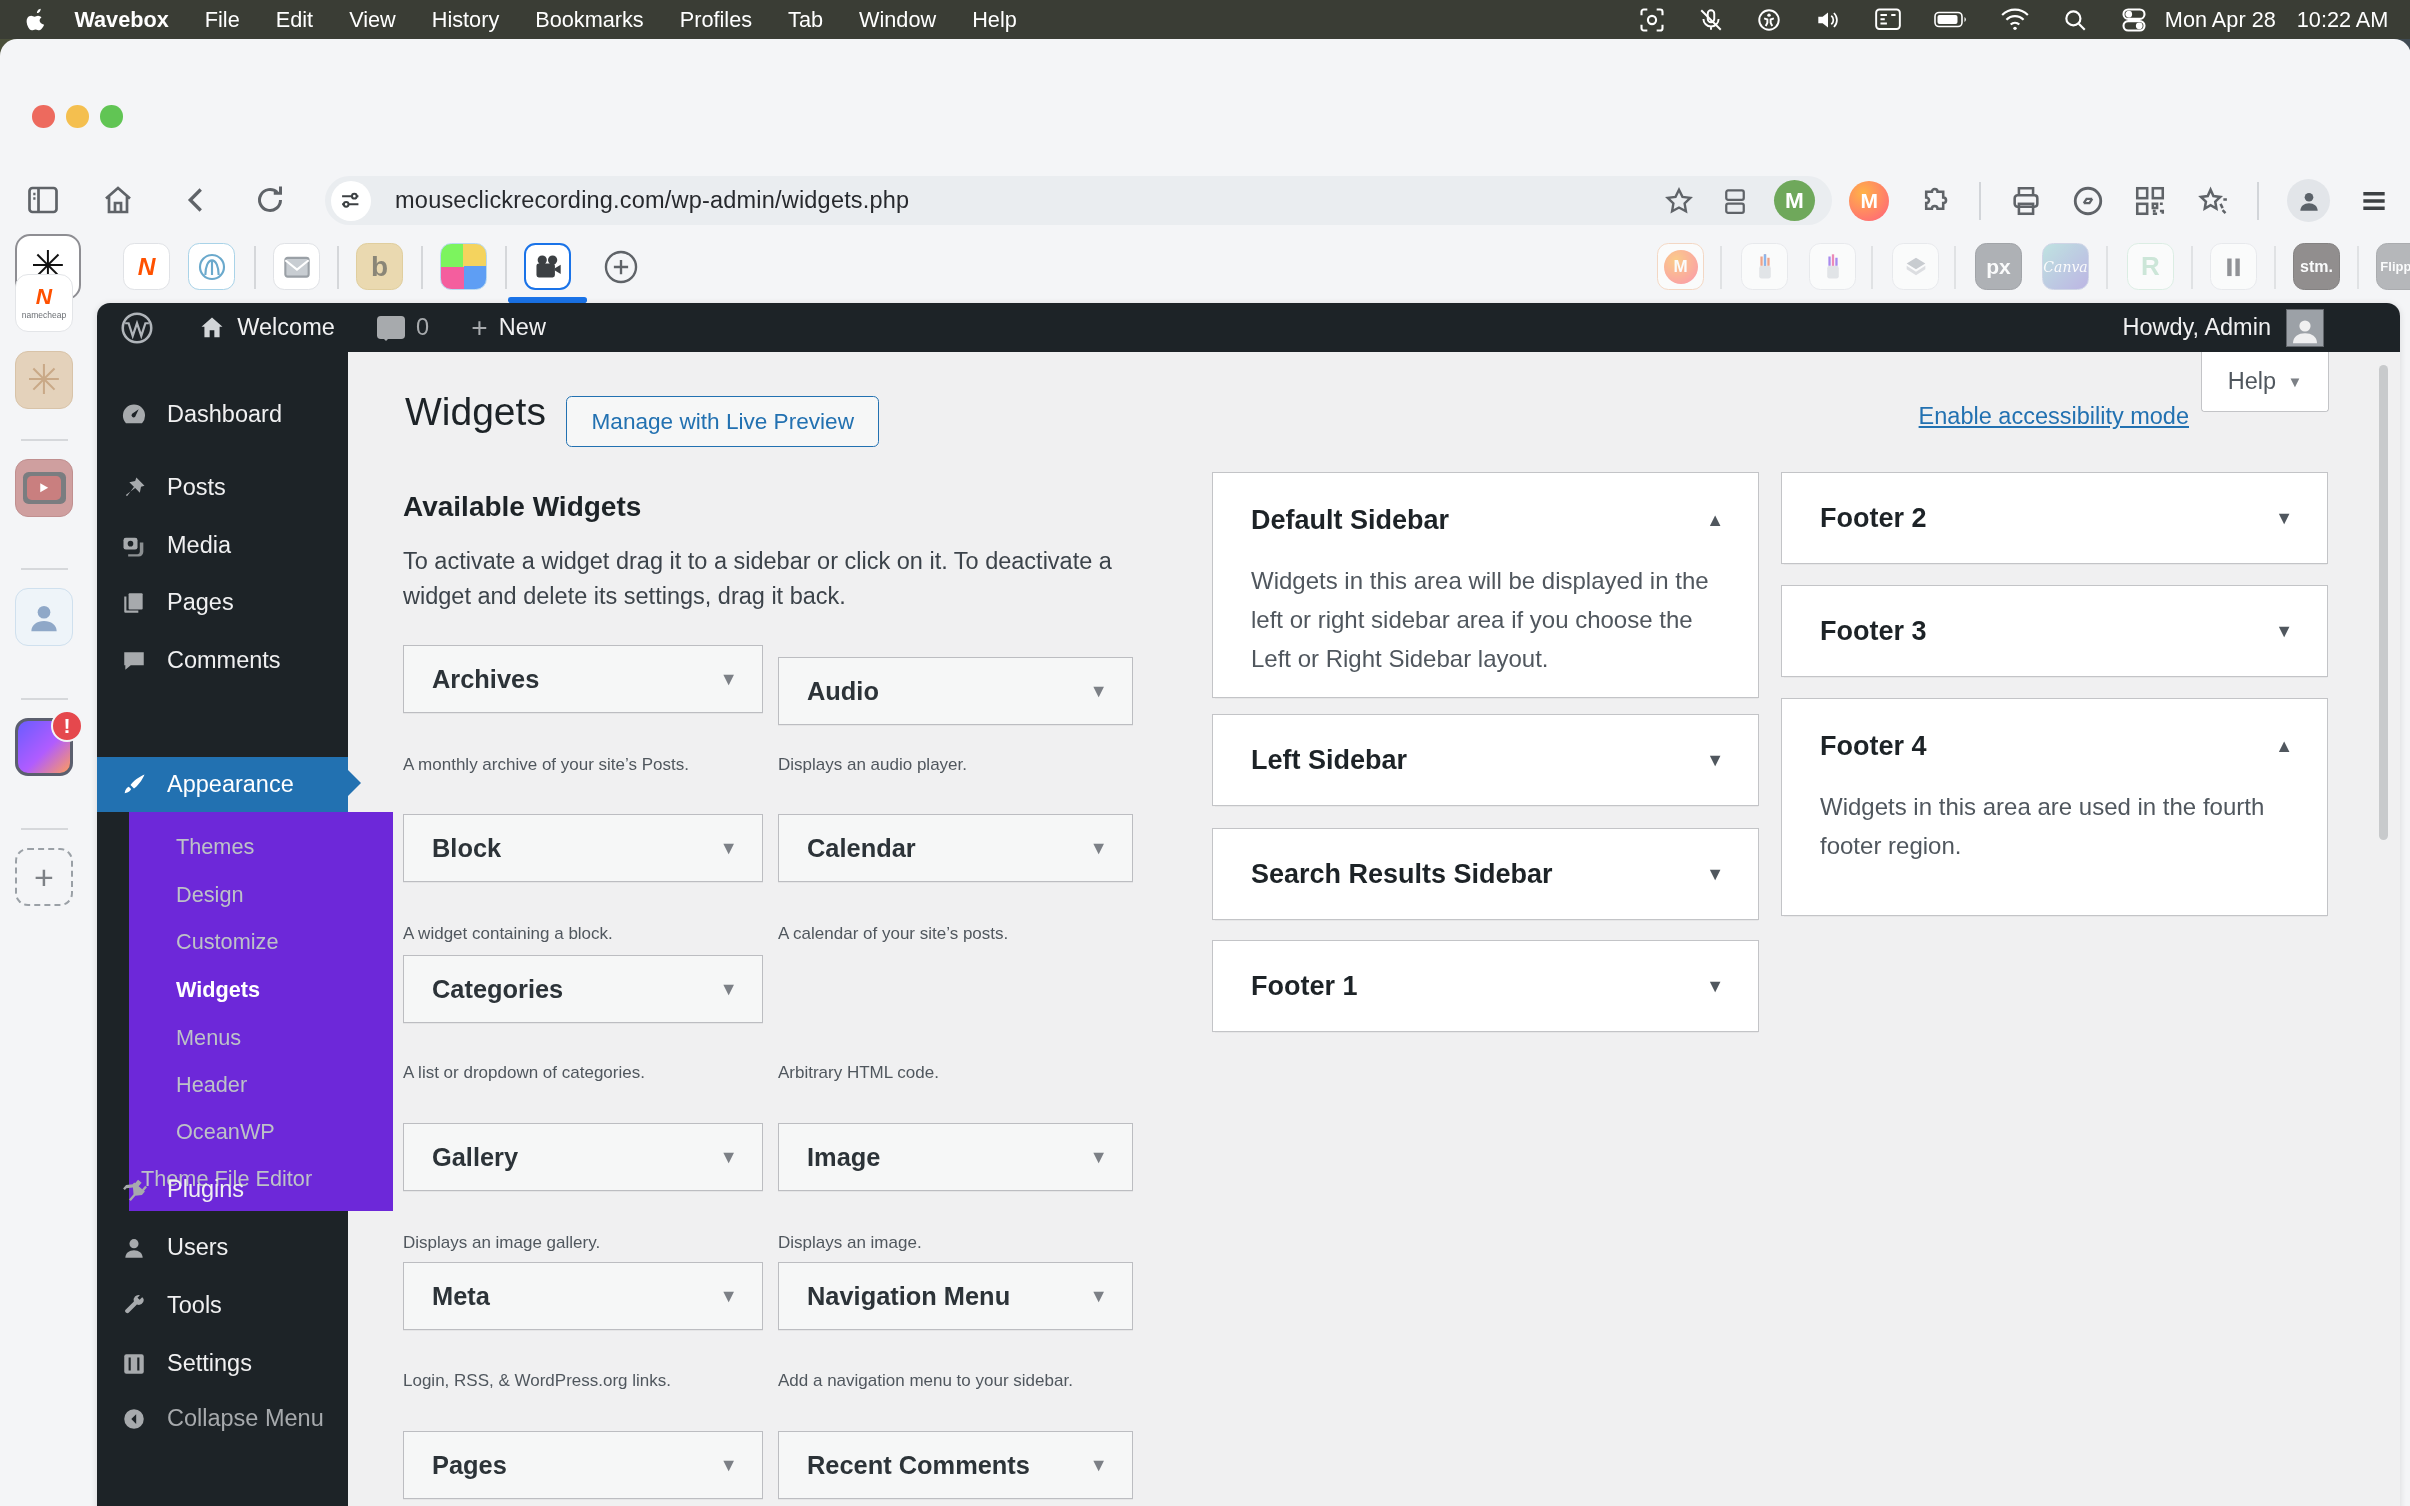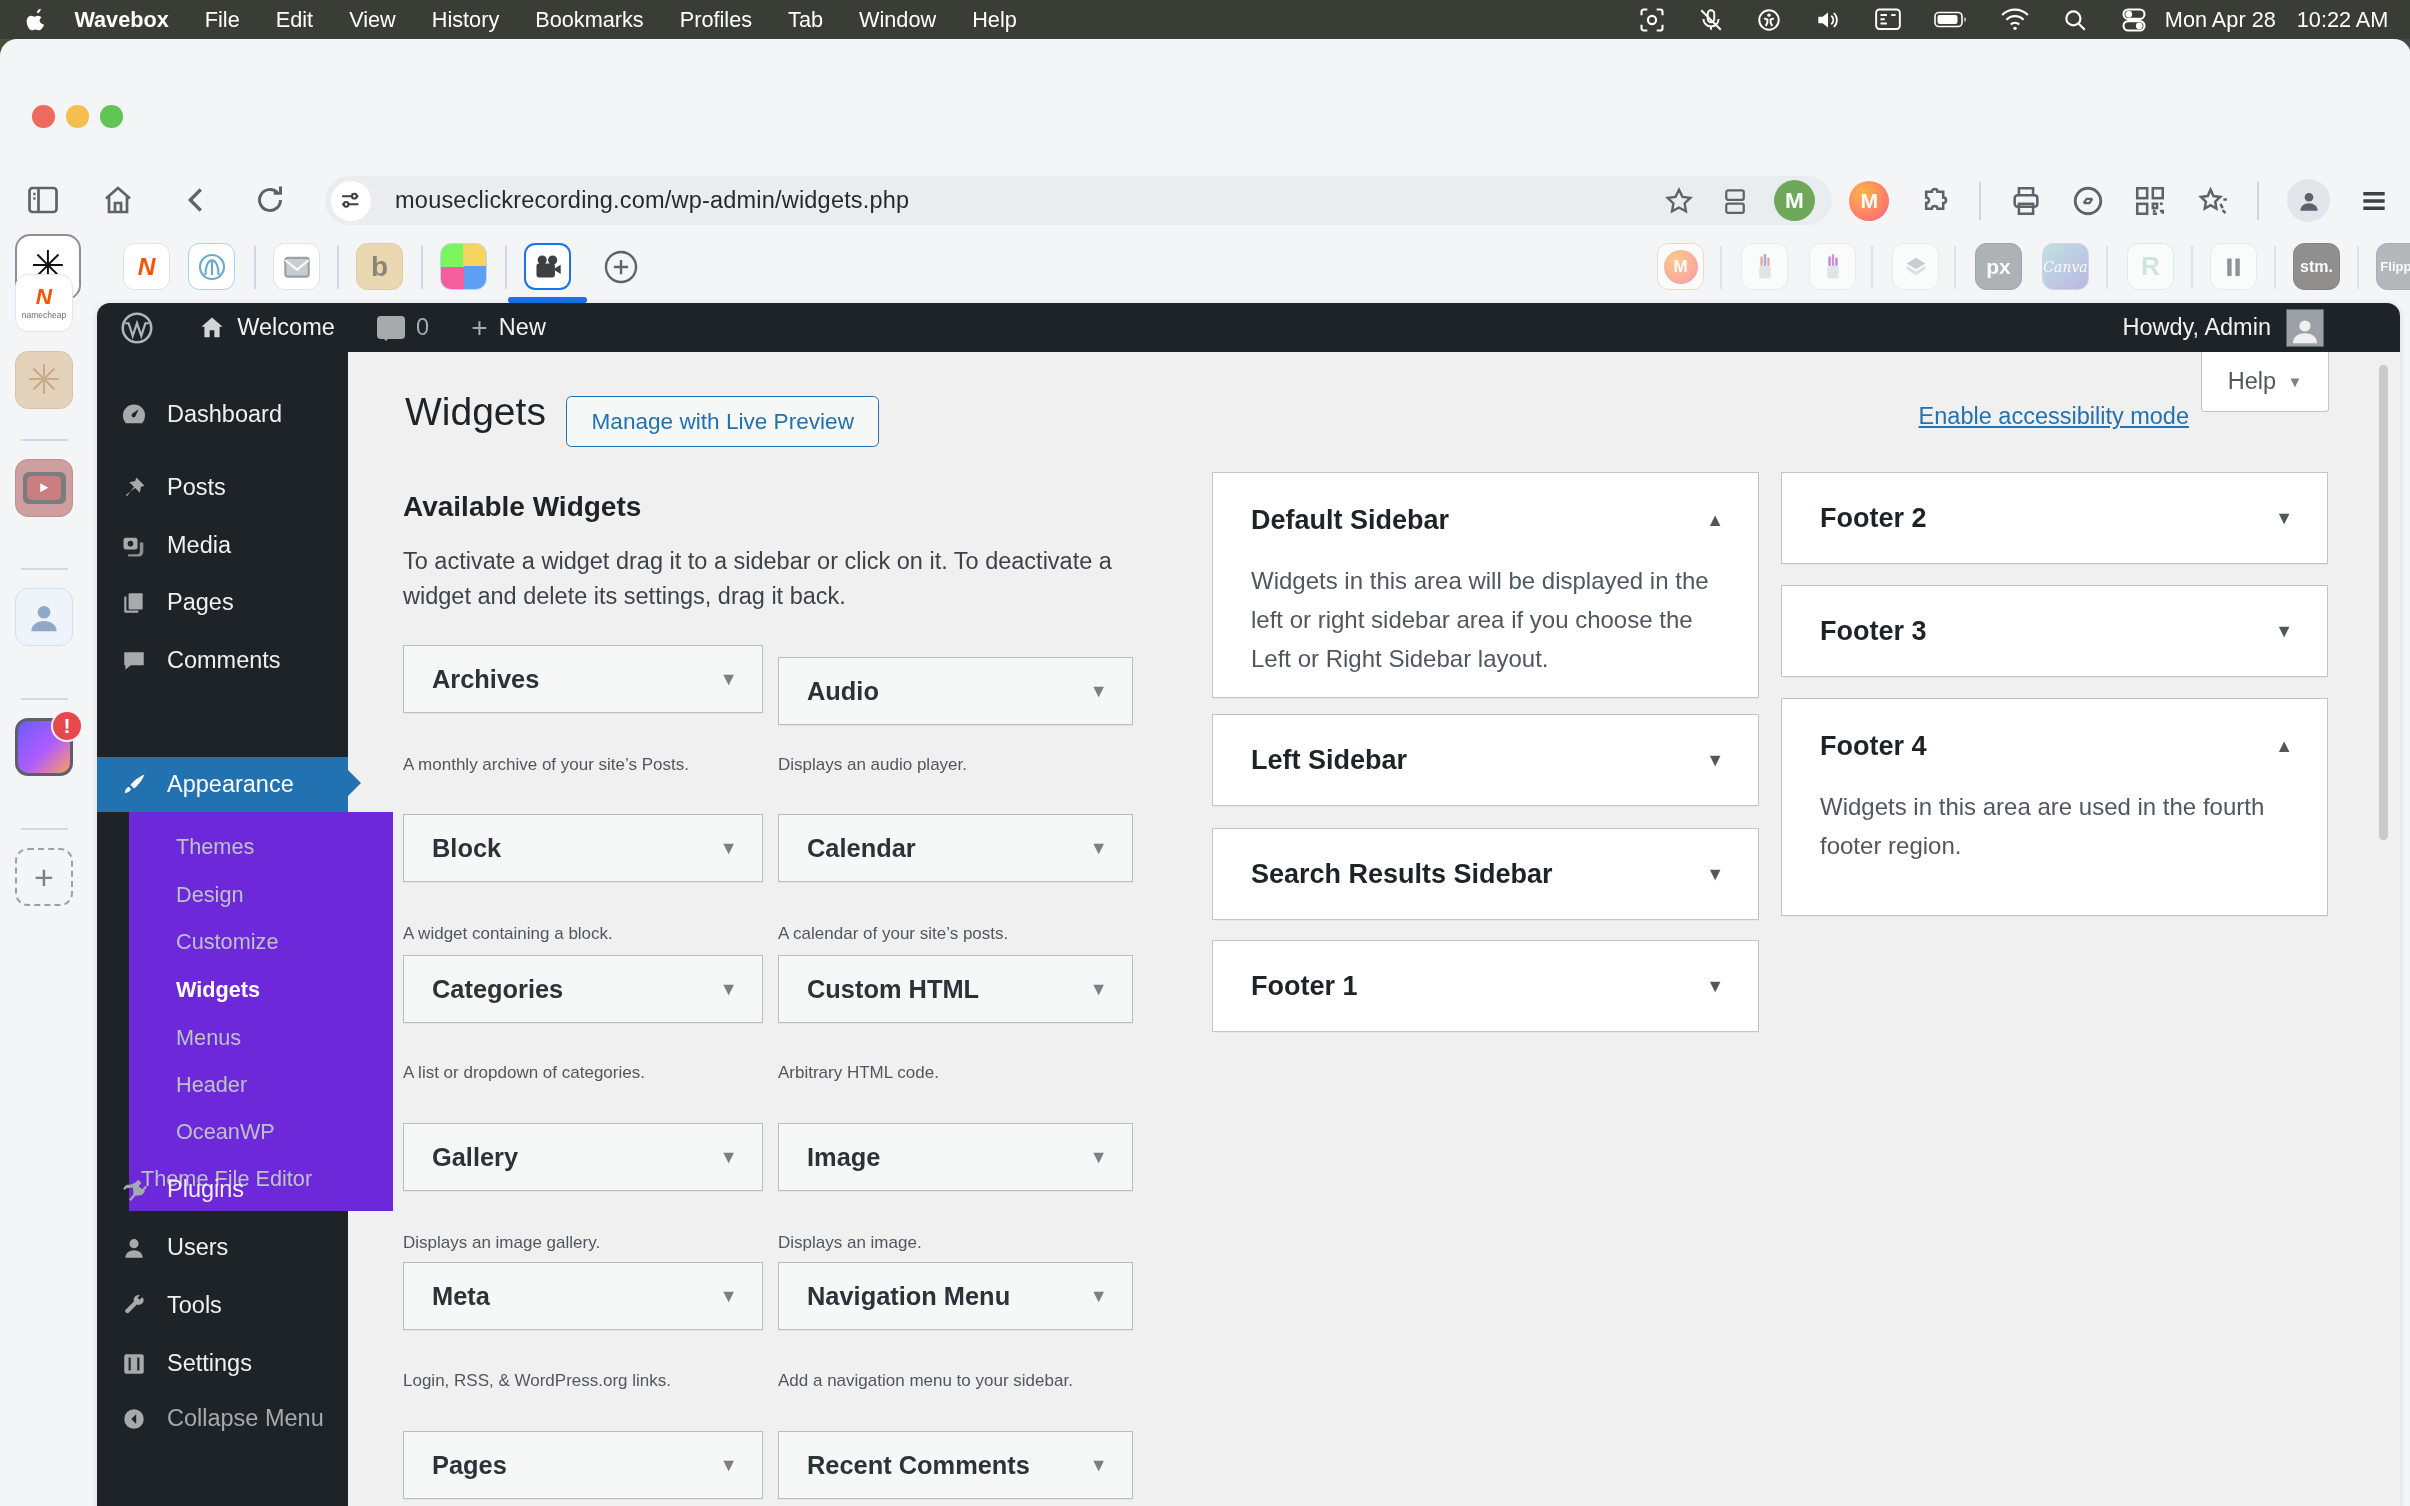--- a/index.html
+++ b/index.html
@@ -630,24 +630,20 @@
           <span class="wlabel">Calendar</span>
           <span class="arr down"></span>
         </div>
       <div class="wdesc col1" style="top:613px;">A widget containing a block.</div>
       <div class="wdesc col2" style="top:613px;">A calendar of your site’s posts.</div>
 
       <div class="wcard col1" style="top:652px;">
           <span class="wlabel">Categories</span>
           <span class="arr down"></span>
         </div>
-      <div class="wcard col2" style="top:652px;">
-          <span class="wlabel">Custom HTML</span>
-          <span class="arr down"></span>
-        </div>
       <div class="wdesc col1" style="top:752px;">A list or dropdown of categories.</div>
       <div class="wdesc col2" style="top:752px;">Arbitrary HTML code.</div>
 
       <div class="wcard col1" style="top:820px;">
           <span class="wlabel">Gallery</span>
           <span class="arr down"></span>
         </div>
       <div class="wcard col2" style="top:820px;">
           <span class="wlabel">Image</span>
           <span class="arr down"></span>

